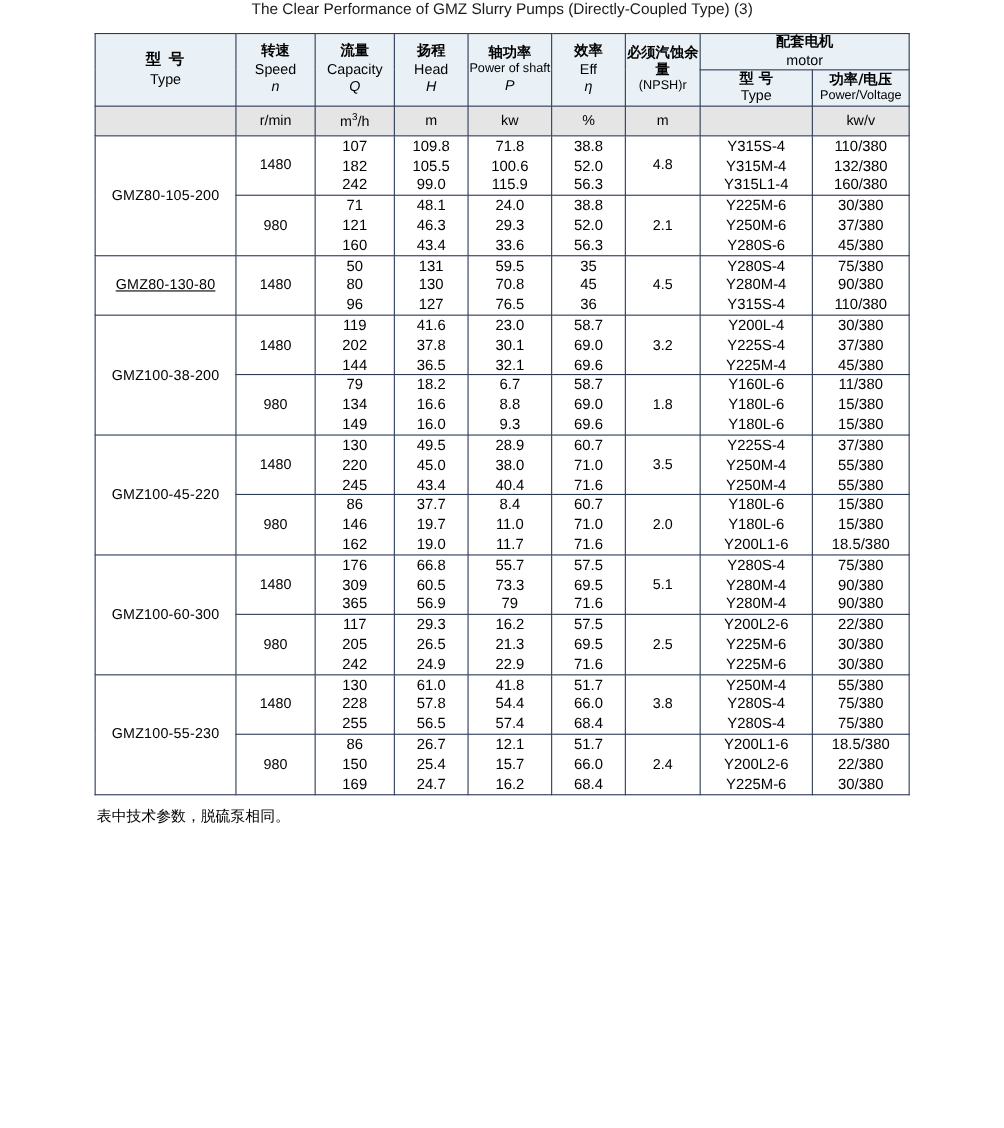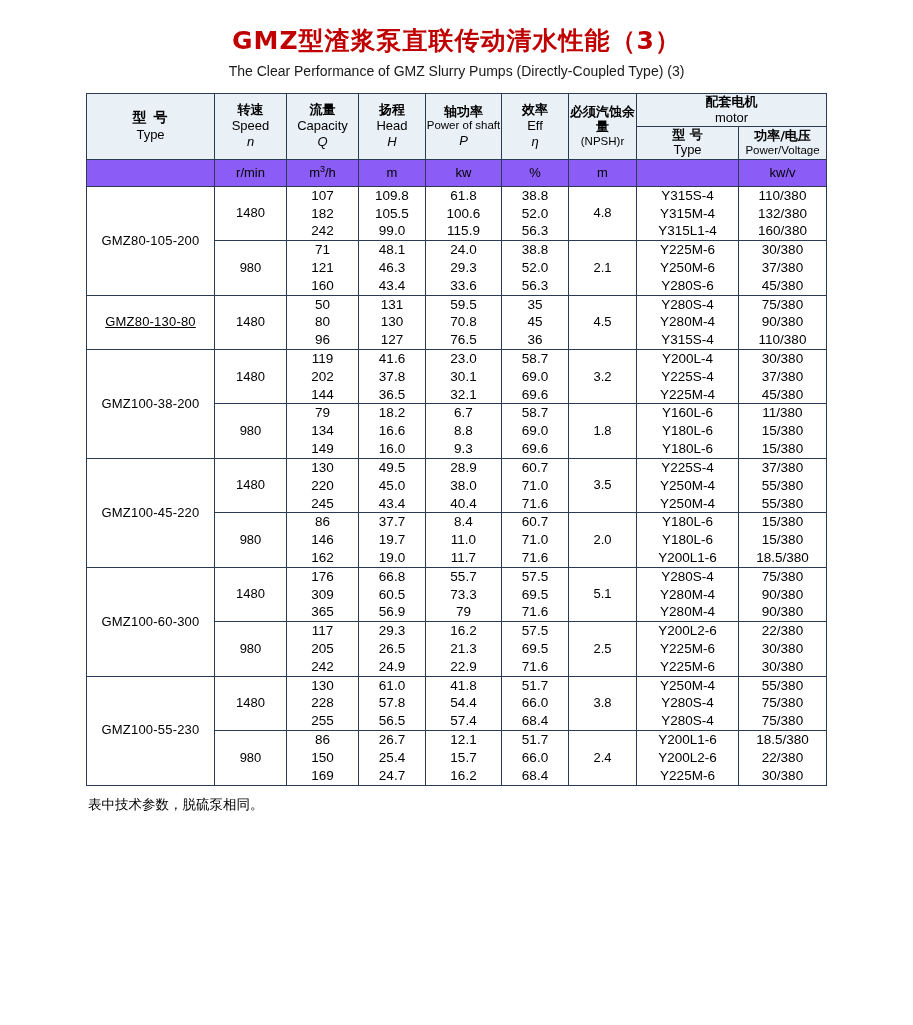--- a/index.html
+++ b/index.html
@@ -78,21 +78,21 @@
   }
   .hdr-en-sm {
     font-size: 11.5px;
     line-height: 1.2;
   }
   .hdr-sym {
     font-size: 13px;
     font-style: italic;
   }
   .unit-row td, .unit-row th {
-    background: #8b5cf6;
+    background: #e5e5e5;
     height: 26px;
     font-size: 13px;
   }
   .type-cell {
     font-size: 13.5px;
     letter-spacing: 0.2px;
     vertical-align: bottom;
     padding-bottom: 4px;
     white-space: nowrap;
   }
@@ -120,21 +120,20 @@
   sup { font-size: 9px; }
   .motor-group-label {
     line-height: 1.2;
   }
 </style>
 </head>
 <body>
 
 <div class="page">
 
-  <div class="title-main">GMZ型渣浆泵直联传动清水性能（3）</div>
   <div class="title-sub">The Clear Performance of GMZ Slurry Pumps (Directly-Coupled Type) (3)</div>
 
   <table class="perf">
     <colgroup>
       <col style="width:128px">
       <col style="width:72px">
       <col style="width:72px">
       <col style="width:67px">
       <col style="width:76px">
       <col style="width:67px">
@@ -212,21 +211,21 @@
             <div>107</div>
             <div>182</div>
             <div>242</div>
           </td>
           <td class="triple">
             <div>109.8</div>
             <div>105.5</div>
             <div>99.0</div>
           </td>
           <td class="triple">
-            <div>61.8</div>
+            <div>71.8</div>
             <div>100.6</div>
             <div>115.9</div>
           </td>
           <td class="triple">
             <div>38.8</div>
             <div>52.0</div>
             <div>56.3</div>
           </td>
           <td class="npsh-cell">4.8</td>
           <td class="triple">

